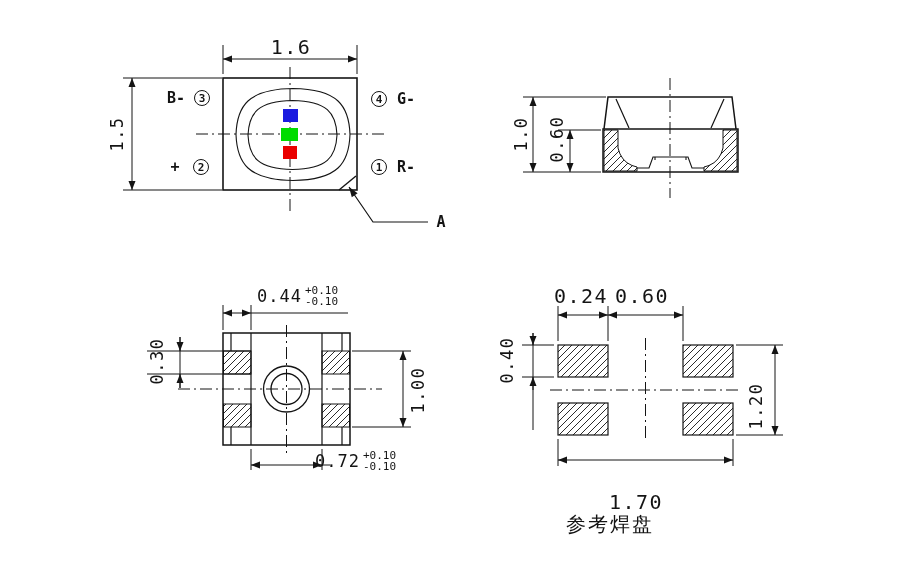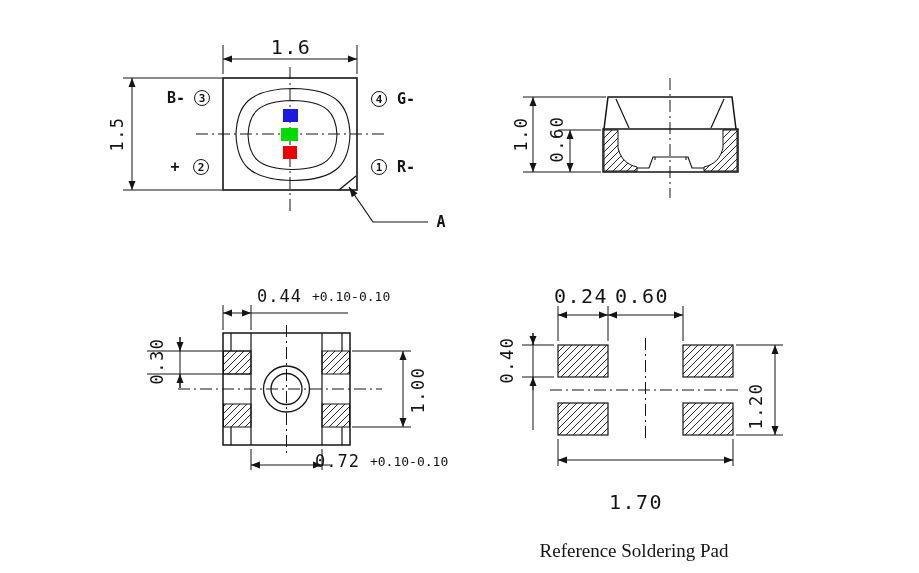--- a/index.html
+++ b/index.html
@@ -3,23 +3,23 @@
 <meta charset="utf-8">
 <style>
   html,body{margin:0;padding:0;background:#fff;}
   #canvas{position:relative;width:919px;height:573px;background:#fff;overflow:hidden;
           font-family:"DejaVu Sans Mono","Liberation Mono",monospace;color:#141414;}
   #drawing{position:absolute;left:0;top:0;}
   .dim{position:absolute;transform:translate(-50%,-50%);white-space:nowrap;
        font-size:20px;letter-spacing:1.5px;}
   .vdim{position:absolute;transform:translate(-50%,-50%) rotate(-90deg);white-space:nowrap;
        font-size:17px;letter-spacing:1.5px;}
-  .dimtol{position:absolute;transform:translate(0,-50%);display:flex;align-items:center;gap:10px;
+  .dimtol{position:absolute;transform:translate(0,-50%);display:flex;align-items:center;gap:3px;
        font-size:17px;letter-spacing:1px;}
-  .tolstack{display:flex;flex-direction:row;font-size:13px;letter-spacing:0;line-height:11px;text-align:center;}
+  .tolstack{display:flex;flex-direction:column;font-size:11px;letter-spacing:0;line-height:11px;text-align:center;}
   .pinlabel{position:absolute;transform:translate(-50%,-50%);font-size:15px;font-weight:bold;
        letter-spacing:0;white-space:nowrap;}
   .pin{position:absolute;transform:translate(-50%,-50%);width:16px;height:16px;
        border:1.4px solid #141414;border-radius:50%;display:flex;align-items:center;
        justify-content:center;font-size:11px;font-weight:bold;box-sizing:border-box;}
   .cap-zh{position:absolute;transform:translate(-50%,-50%);font-size:20px;
        font-family:"Liberation Serif","DejaVu Serif",serif;letter-spacing:2px;white-space:nowrap;}
   .cap-en{position:absolute;transform:translate(-50%,-50%);font-size:19px;
        font-family:"Liberation Serif","DejaVu Serif",serif;white-space:nowrap;}
 </style>
@@ -216,14 +216,14 @@
       <span>-0.10</span>
     </span>
   </div>
 
   <div class="dim" style="left:581px;top:296px">0.24</div>
   <div class="dim" style="left:642px;top:296px">0.60</div>
   <div class="vdim" style="left:507px;top:360px">0.40</div>
   <div class="vdim" style="left:756px;top:406px">1.20</div>
   <div class="dim" style="left:636px;top:502px">1.70</div>
 
-  <div class="cap-en" style="left:634px;top:551px">Reference Soldering Pad</div>
+  <div class="cap-zh" style="left:610px;top:524px">参考焊盘</div>
 </div>
 
 </body></html>

